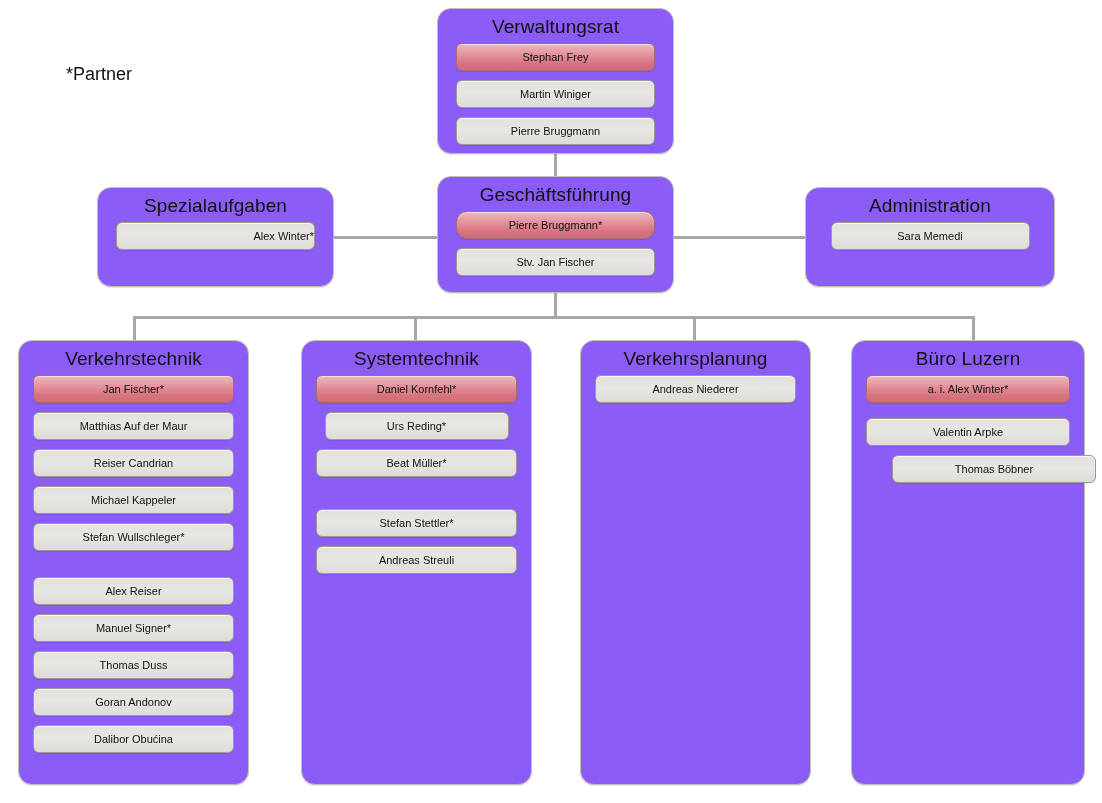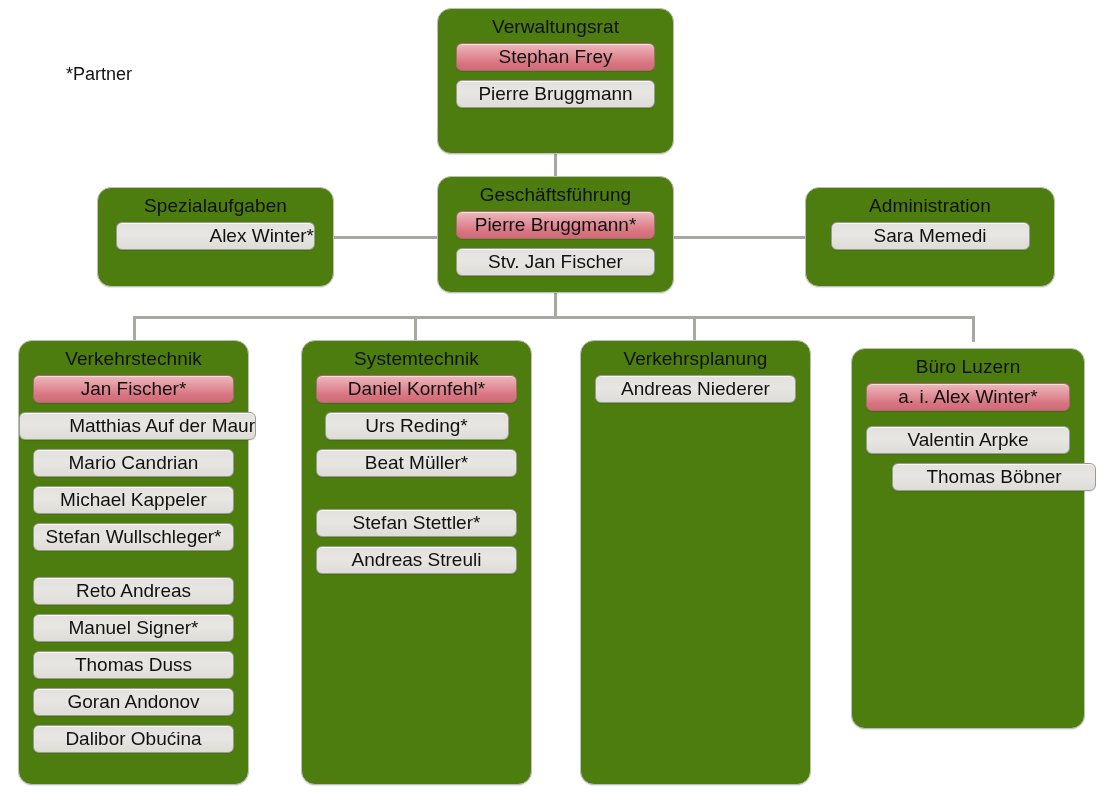--- a/index.html
+++ b/index.html
@@ -13,21 +13,21 @@
     position: relative;
     font-family: "Liberation Sans", sans-serif;
     color: #1a1a1a;
     overflow: hidden;
   }
 
   
   .panel {
     position: absolute;
     box-sizing: border-box;
-    background: #4d7c0f;
+    background: #8b5cf6;
     border: 1px solid #bfbfb9;
     border-radius: 14px;
     box-shadow: 0 1px 1px rgba(0,0,0,0.10);
   }
   .panel-title {
     text-align: center;
     font-size: 19px;
     line-height: 22px;
     color: #111111;
     padding-top: 7px;
@@ -35,21 +35,21 @@
     letter-spacing: 0.1px;
     white-space: nowrap;
   }
 
   
   .node {
     box-sizing: border-box;
     height: 28px;
     line-height: 26px;
     text-align: center;
-    font-size: 19px;
+    font-size: 11px;
     color: #111111;
     border: 1px solid #9a9a96;
     border-radius: 6px;
     margin: 0 auto 9px auto;
     background: linear-gradient(to bottom, #e2e1dd 0%, #e7e6e2 45%, #dedcd7 100%);
     box-shadow: inset 0 1px 0 rgba(255,255,255,0.75), 0 1px 1px rgba(0,0,0,0.08);
     white-space: nowrap;
     overflow: hidden;
   }
   .node.lead {
@@ -91,65 +91,66 @@
 <div class="line v" style="left:133px; top:316px; width:3px; height:26px;"></div>
 <div class="line v" style="left:414px; top:316px; width:3px; height:26px;"></div>
 <div class="line v" style="left:693px; top:316px; width:3px; height:26px;"></div>
 <div class="line v" style="left:972px; top:316px; width:3px; height:26px;"></div>
 
 <div class="legend" style="left:66px; top:64px;">*Partner</div>
 
 <div class="panel" style="left:437px; top:8px; width:237px; height:146px;">
   <div class="panel-title">Verwaltungsrat</div>
   <div class="node lead" style="width:199px;">Stephan Frey</div>
+  <div class="node" style="width:199px;">Martin Winiger</div>
   <div class="node" style="width:199px;">Pierre Bruggmann</div>
 </div>
 
 <div class="panel" style="left:97px; top:187px; width:237px; height:100px;">
   <div class="panel-title">Spezialaufgaben</div>
   <div class="node" style="width:199px;text-align:right;">Alex Winter*</div>
 </div>
 
 <div class="panel" style="left:437px; top:176px; width:237px; height:117px;">
   <div class="panel-title">Geschäftsführung</div>
-  <div class="node lead" style="width:199px;">Pierre Bruggmann*</div>
+  <div class="node lead" style="width:199px;border-radius:11px;">Pierre Bruggmann*</div>
   <div class="node" style="width:199px;">Stv. Jan Fischer</div>
 </div>
 
 <div class="panel" style="left:805px; top:187px; width:250px; height:100px;">
   <div class="panel-title">Administration</div>
   <div class="node" style="width:199px;">Sara Memedi</div>
 </div>
 
 <div class="panel" style="left:18px; top:340px; width:231px; height:445px;">
   <div class="panel-title">Verkehrstechnik</div>
   <div class="node lead" style="width:201px;">Jan Fischer*</div>
-  <div class="node" style="width:237px;text-align:right;">Matthias Auf der Maur</div>
-  <div class="node" style="width:201px;">Mario Candrian</div>
+  <div class="node" style="width:201px;">Matthias Auf der Maur</div>
+  <div class="node" style="width:201px;">Reiser Candrian</div>
   <div class="node" style="width:201px;">Michael Kappeler</div>
   <div class="node gap-after" style="width:201px;">Stefan Wullschleger*</div>
-  <div class="node" style="width:201px;">Reto Andreas</div>
+  <div class="node" style="width:201px;">Alex Reiser</div>
   <div class="node" style="width:201px;">Manuel Signer*</div>
   <div class="node" style="width:201px;">Thomas Duss</div>
   <div class="node" style="width:201px;">Goran Andonov</div>
   <div class="node" style="width:201px;">Dalibor Obućina</div>
 </div>
 
 <div class="panel" style="left:301px; top:340px; width:231px; height:445px;">
   <div class="panel-title">Systemtechnik</div>
   <div class="node lead" style="width:201px;">Daniel Kornfehl*</div>
   <div class="node" style="width:184px;">Urs Reding*</div>
   <div class="node" style="width:201px;">Beat Müller*</div>
   <div class="node" style="width:201px;margin-top:32px;">Stefan Stettler*</div>
   <div class="node" style="width:201px;">Andreas Streuli</div>
 </div>
 
 <div class="panel" style="left:580px; top:340px; width:231px; height:445px;">
   <div class="panel-title">Verkehrsplanung</div>
   <div class="node" style="width:201px;">Andreas Niederer</div>
 </div>
 
-<div class="panel" style="left:851px; top:348px; width:234px; height:381px;">
+<div class="panel" style="left:851px; top:340px; width:234px; height:445px;">
   <div class="panel-title">Büro Luzern</div>
   <div class="node lead" style="width:204px;">a. i. Alex Winter*</div>
   <div class="node" style="width:204px;margin-top:15px;">Valentin Arpke</div>
   <div class="node" style="width:204px;margin-left:40px;">Thomas Böbner</div>
 </div>
 
 </body></html>

